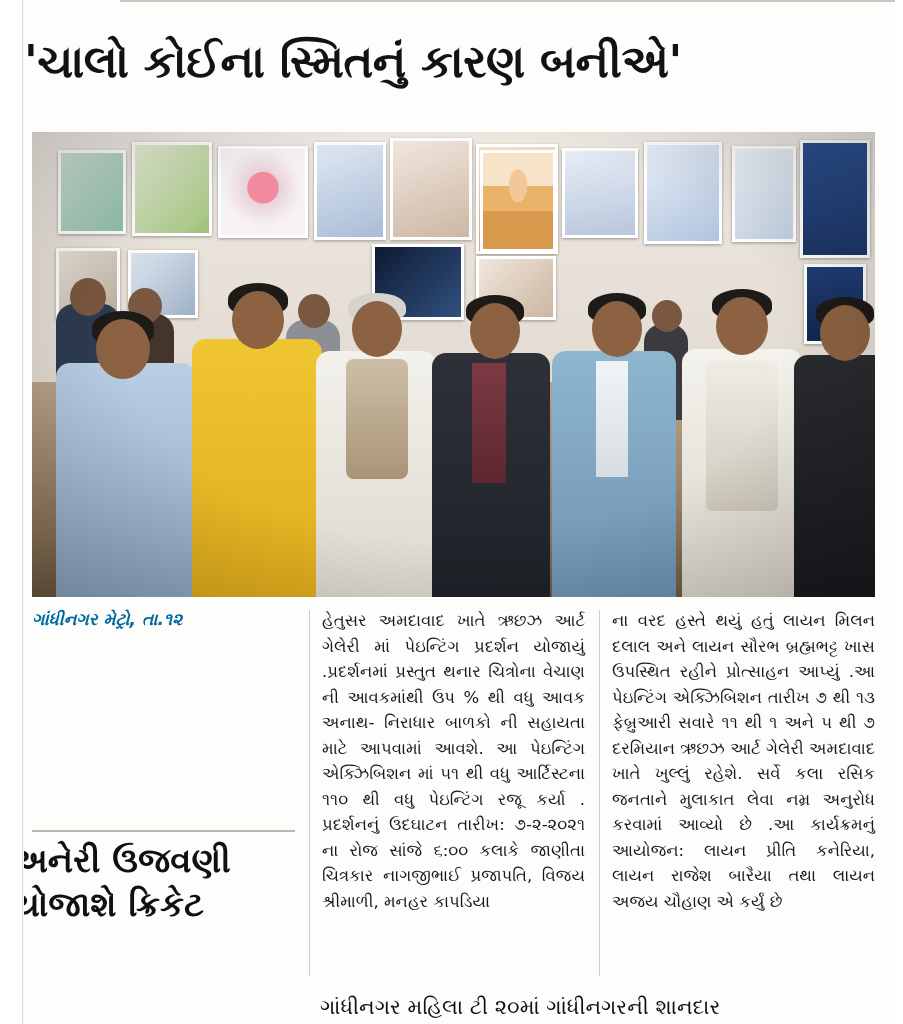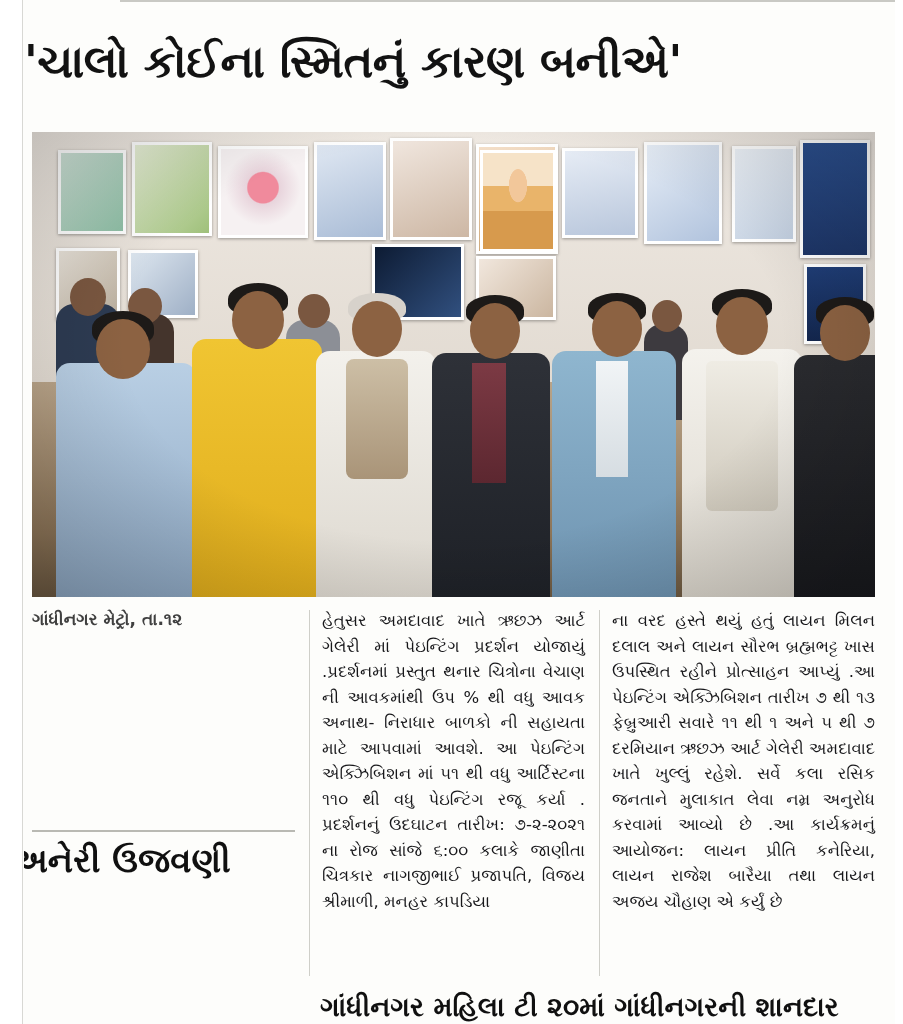--- a/index.html
+++ b/index.html
@@ -217,21 +217,22 @@
   .col-1 { left: 0; }
   .col-2 { left: 290px; }
   .col-3 { left: 580px; }
 
   .dateline {
     font-family: "DejaVu Sans", sans-serif;
     font-weight: bold;
     font-size: 17px;
     line-height: 22px;
     margin: 0 0 20px 0;
-    color: #404040;
+    color: #0369a1;
+    font-style: italic;
   }
   .para {
     margin: 0;
     font-family: "DejaVu Sans", sans-serif;
     font-size: 16.5px;
     line-height: 25.5px;
     text-align: justify;
     color: #17171a;
   }
   .para.indent { text-indent: 26px; }
@@ -275,22 +276,22 @@
   .bottom-right {
     position: absolute;
     left: 320px;
     top: 990px;
     width: 560px;
     height: 40px;
     overflow: hidden;
   }
   .br-head {
     font-family: "DejaVu Sans", sans-serif;
-    font-weight: bold;
-    font-size: 27px;
+    font-weight: normal;
+    font-size: 21px;
     line-height: 34px;
     color: #101010;
     white-space: nowrap;
   }
 </style>
 </head>
 <body>
 
 <div class="page">
 
@@ -394,19 +395,20 @@
       <p class="para">હેતુસર અમદાવાદ ખાતે ઋછઝ આર્ટ ગેલેરી માં પેઇન્ટિંગ પ્રદર્શન યોજાયું .પ્રદર્શનમાં પ્રસ્તુત થનાર ચિત્રોના વેચાણ ની આવકમાંથી ઉપ % થી વધુ આવક અનાથ- નિરાધાર બાળકો ની સહાયતા માટે આપવામાં આવશે. આ પેઇન્ટિંગ એક્ઝિબિશન માં ૫૧ થી વધુ આર્ટિસ્ટના ૧૧૦ થી વધુ પેઇન્ટિંગ રજૂ કર્યા . પ્રદર્શનનું ઉદઘાટન તારીખ: ૭-૨-૨૦૨૧ ના રોજ સાંજે ૬:૦૦ કલાકે જાણીતા ચિત્રકાર નાગજીભાઈ પ્રજાપતિ, વિજય શ્રીમાળી, મનહર કાપડિયા</p>
     </div>
 
     <div class="col col-3">
       <p class="para">ના વરદ હસ્તે થયું હતું લાયન મિલન દલાલ અને લાયન સૌરભ બ્રહ્મભટ્ટ ખાસ ઉપસ્થિત રહીને પ્રોત્સાહન આપ્યું .આ પેઇન્ટિંગ એક્ઝિબિશન તારીખ ૭ થી ૧૩ ફેબ્રુઆરી સવારે ૧૧ થી ૧ અને ૫ થી ૭ દરમિયાન ઋછઝ આર્ટ ગેલેરી અમદાવાદ ખાતે ખુલ્લું રહેશે. સર્વે કલા રસિક જનતાને મુલાકાત લેવા નમ્ર અનુરોધ કરવામાં આવ્યો છે .આ કાર્યક્રમનું આયોજન: લાયન પ્રીતિ કનેરિયા, લાયન રાજેશ બારૈયા તથા લાયન અજય ચૌહાણ એ કર્યું છે</p>
     </div>
   </div>
 
   <div class="bottom-block">
     <div class="bleed-head bh1">અનેરી ઉજવણી</div>
+    <div class="bleed-head bh3">યોજાશે ક્રિકેટ</div>
   </div>
 
   <div class="bottom-right">
     <div class="br-head">ગાંધીનગર મહિલા ટી ૨૦માં ગાંધીનગરની શાનદાર</div>
   </div>
 
 </div>
 
 </body></html>

